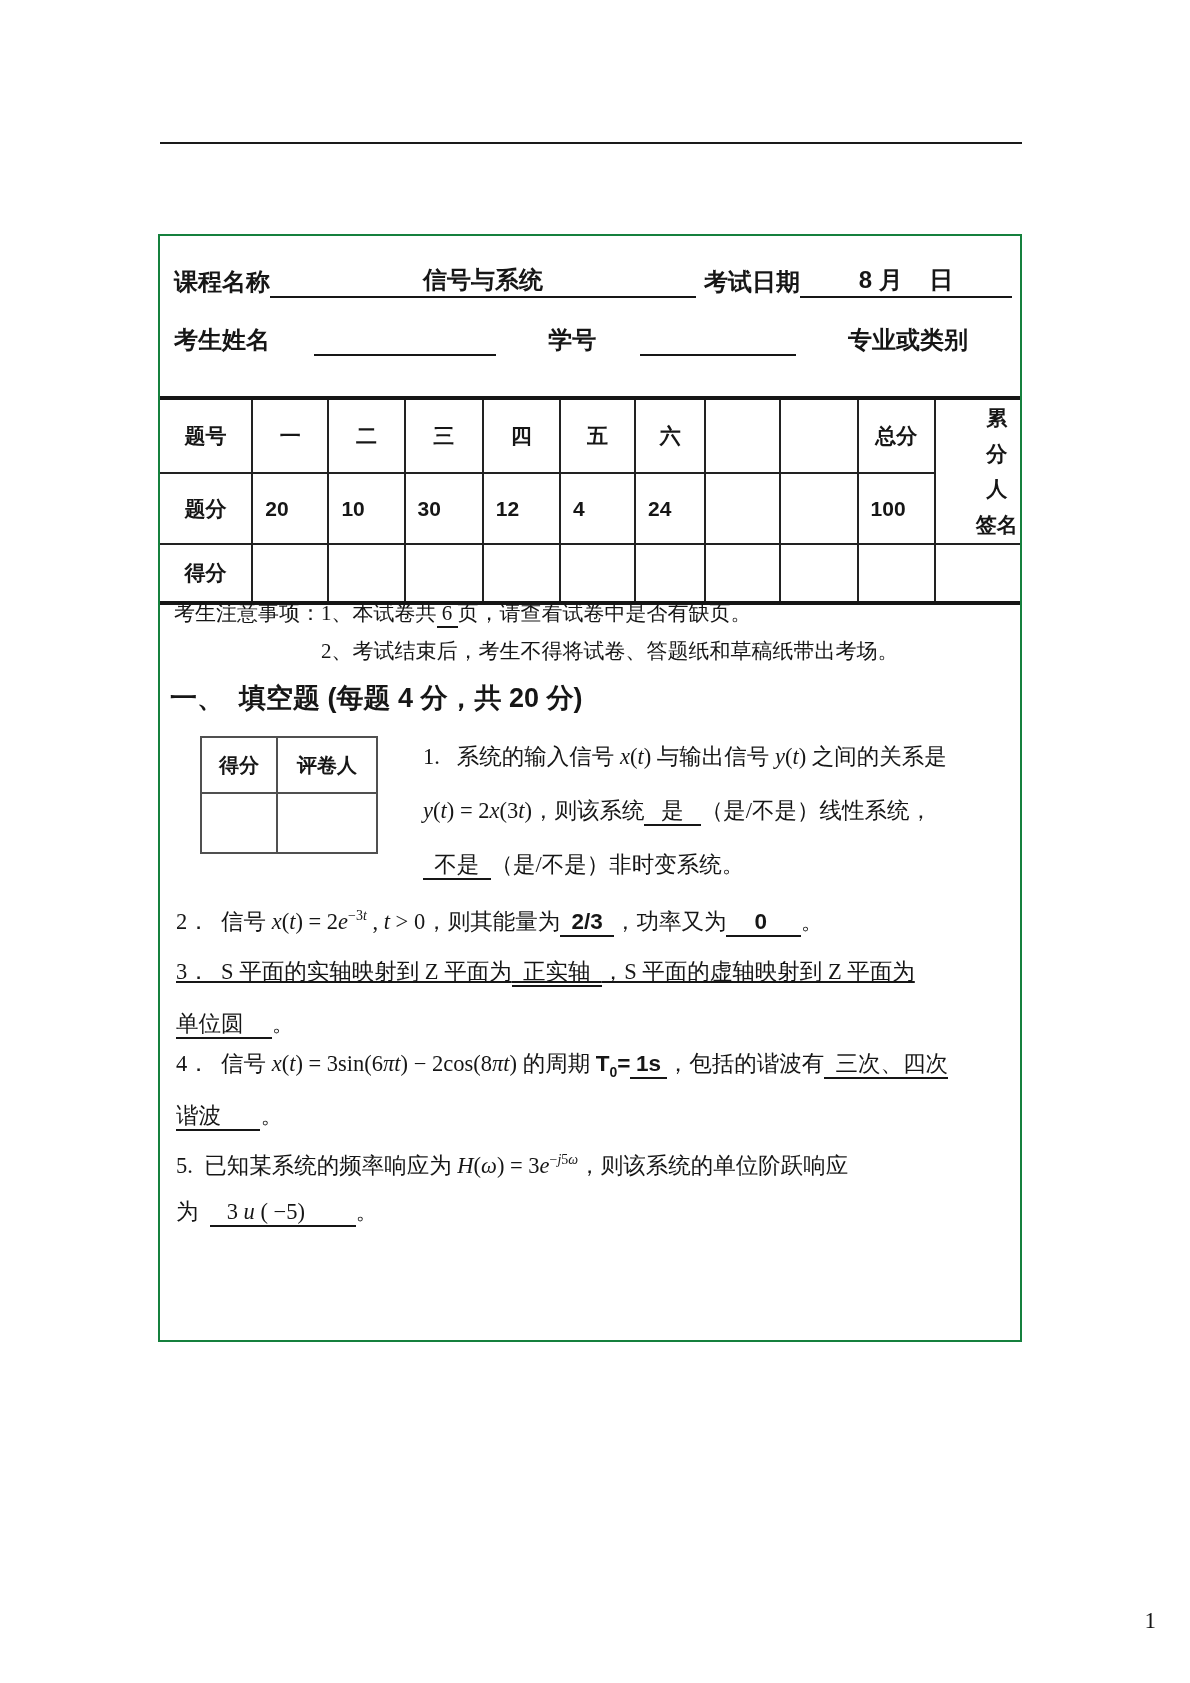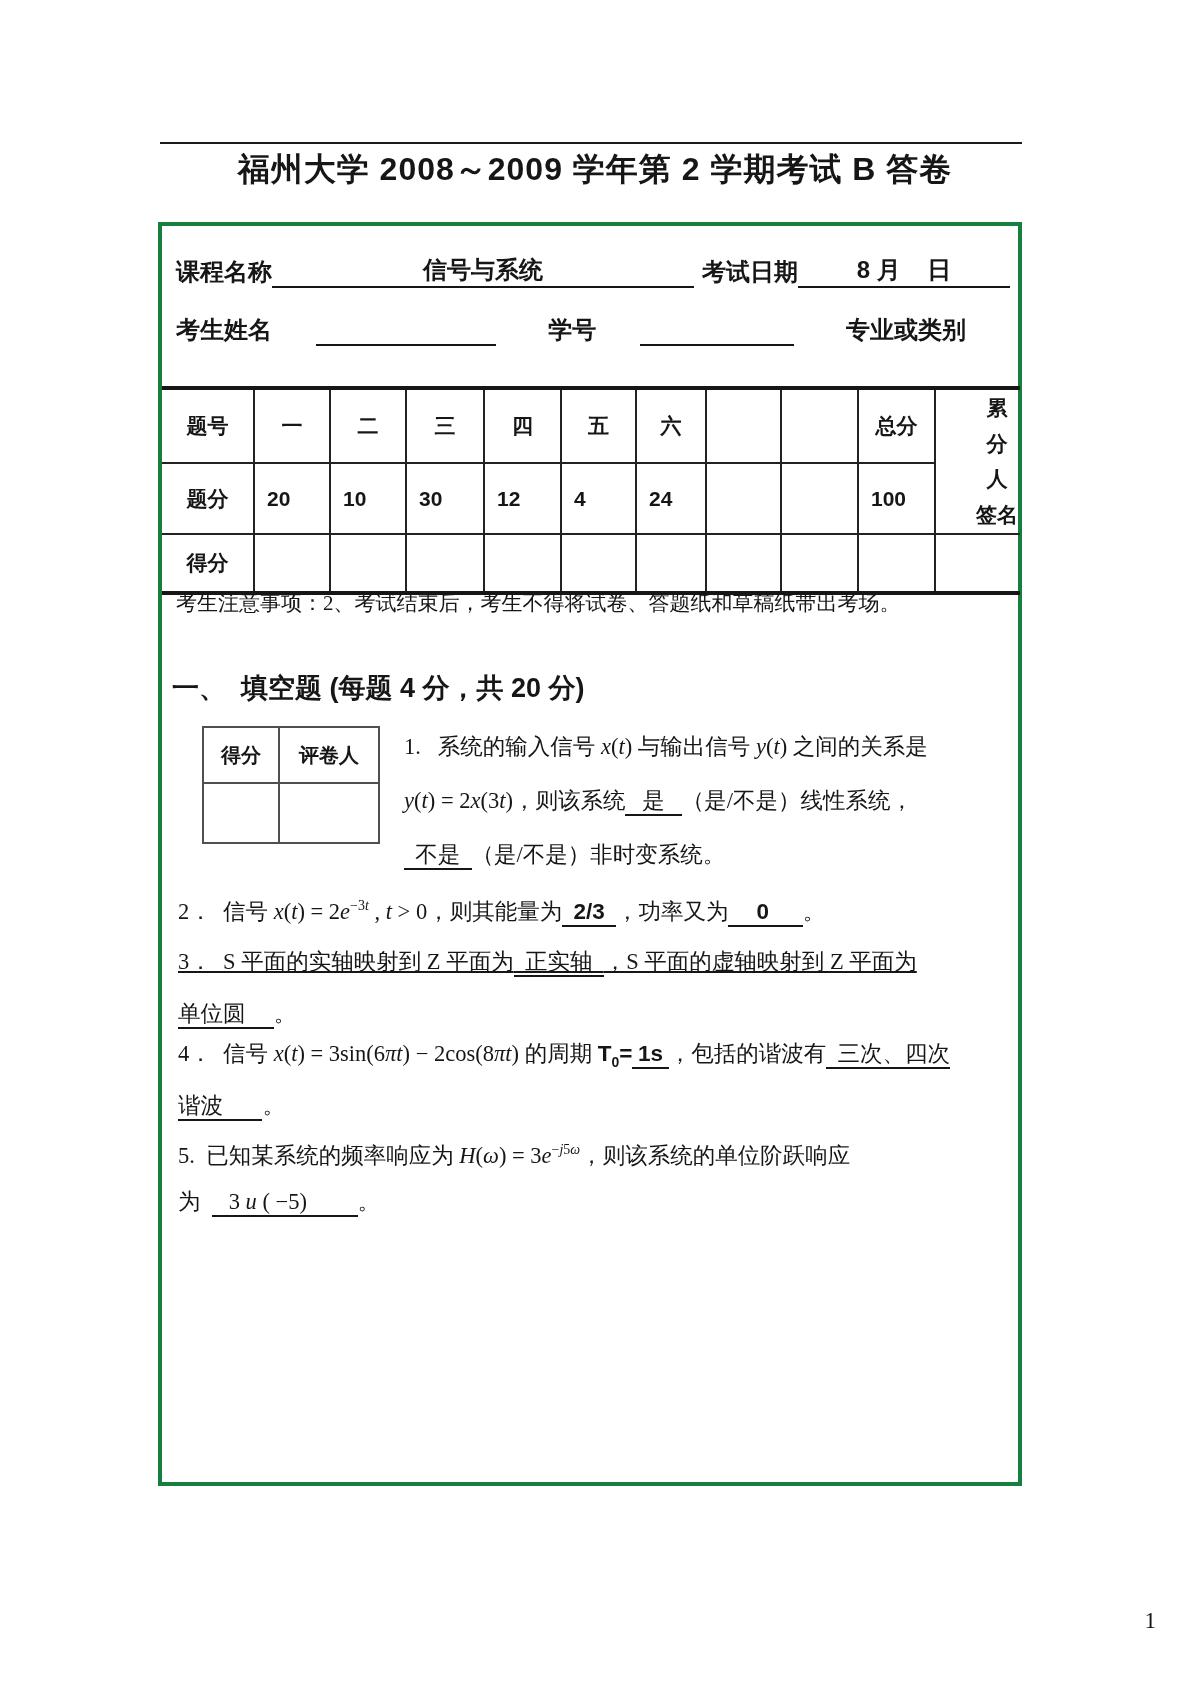--- a/index.html
+++ b/index.html
@@ -9,22 +9,22 @@
     font-family:"Liberation Serif","DejaVu Serif",serif;
     overflow:hidden;
   }
   .top-rule { position:absolute; left:160px; top:142px; width:862px; height:0; border-top:2px solid #1a1a1a; }
   .title {
     position:absolute; left:120px; top:148px; width:950px; text-align:center;
     font-family:"Liberation Sans","DejaVu Sans",sans-serif;
     font-weight:bold; font-size:32px; letter-spacing:1px; white-space:nowrap;
   }
   .main-box {
-    position:absolute; left:158px; top:222px; width:864px; height:1264px;
-    border:4px solid #15803d; box-sizing:border-box;
+    position:absolute; left:158px; top:234px; width:864px; height:1108px;
+    border:2px solid #15803d; box-sizing:border-box;
   }
   
   .form-row {
     position:absolute; left:14px; right:8px; display:flex; align-items:flex-end;
     font-family:"Liberation Sans","DejaVu Sans",sans-serif;
     font-weight:bold; font-size:24px; white-space:nowrap; height:36px;
   }
   .form-row1 { top:26px; }
   .form-row2 { top:84px;gap:44px; }
   .blank {
@@ -69,21 +69,21 @@
     font-weight:bold; font-size:20px;
   }
   .mini-score td { border:2px solid #505050; text-align:center; }
   .mini-score .c1 { width:72px; }
   .mini-score .c2 { width:96px; }
   .mini-score tr.h td { height:52px; }
   .mini-score tr.b td { height:56px; }
   
   .qline { font-size:22.5px; white-space:nowrap; }
   .q1-text { position:absolute; left:242px; right:6px; top:494px; }
-  .q1-text .qline { height:54px; line-height:54px; }
+  .q1-text .qline { height:54px; line-height:54px;margin-left:21px; }
   .qabs { position:absolute; left:16px; right:6px; line-height:32px; }
   .q2  { top:664px; }
   .q3a { top:720px;text-decoration:underline; }
   .q3b { top:772px; }
   .q4a { top:812px; }
   .q4b { top:864px; }
   .q5a { top:908px; }
   .q5b { top:960px; }
   .qline i { font-family:"Liberation Serif","DejaVu Serif",serif; }
   .qline sup { font-size:0.62em; }
@@ -94,21 +94,20 @@
   .ans { font-family:"Liberation Sans","DejaVu Sans",sans-serif; font-weight:bold; }
   .page-num { position:absolute; right:34px; top:1608px; font-size:23px; }
 </style>
 </head>
 <body>
 
 <div class="page">
 
   <div class="top-rule"></div>
 
-  <div class="title">福州大学 2008～2009 学年第 2 学期考试 B 答卷</div>
 
   <div class="main-box">
 
     <div class="form-row form-row1">
       <span class="lbl">课程名称</span>
       <span class="blank grow">信号与系统</span>
       <span class="lbl gap8">考试日期</span>
       <span class="blank w212"><b>8</b> 月&nbsp;&nbsp;&nbsp;&nbsp;日</span>
     </div>
 
@@ -176,20 +175,21 @@
         <td></td>
         <td></td>
         <td></td>
       </tr>
     </tbody>
       </table>
 
     <div class="notes">
       <span class="notes-label">考生注意事项：</span>
       <span class="notes-items">
+        <div>1、本试卷共<u>&nbsp;6&nbsp;</u>页，请查看试卷中是否有缺页。</div>
         <div>2、考试结束后，考生不得将试卷、答题纸和草稿纸带出考场。</div>
       </span>
     </div>
 
     <div class="sec-heading">一、&nbsp;&nbsp;填空题 (每题 4 分，共 20 分)</div>
 
     <table class="mini-score">
       <tbody>
           <tr class="h">
         <td class="c1">得分</td>

